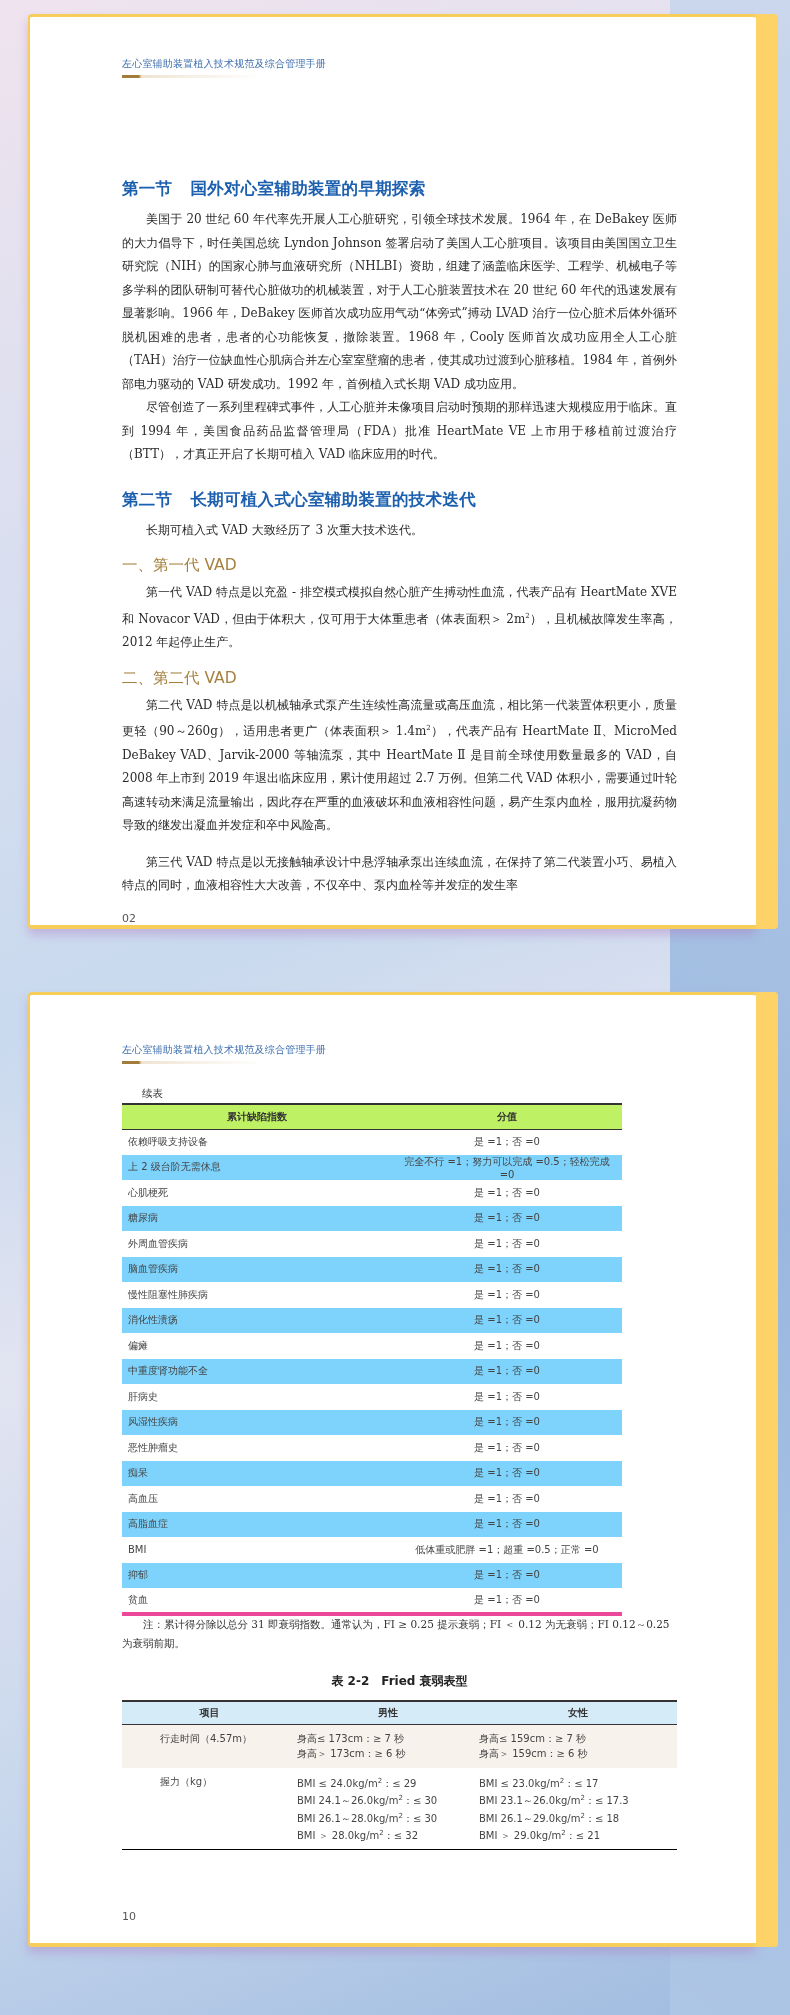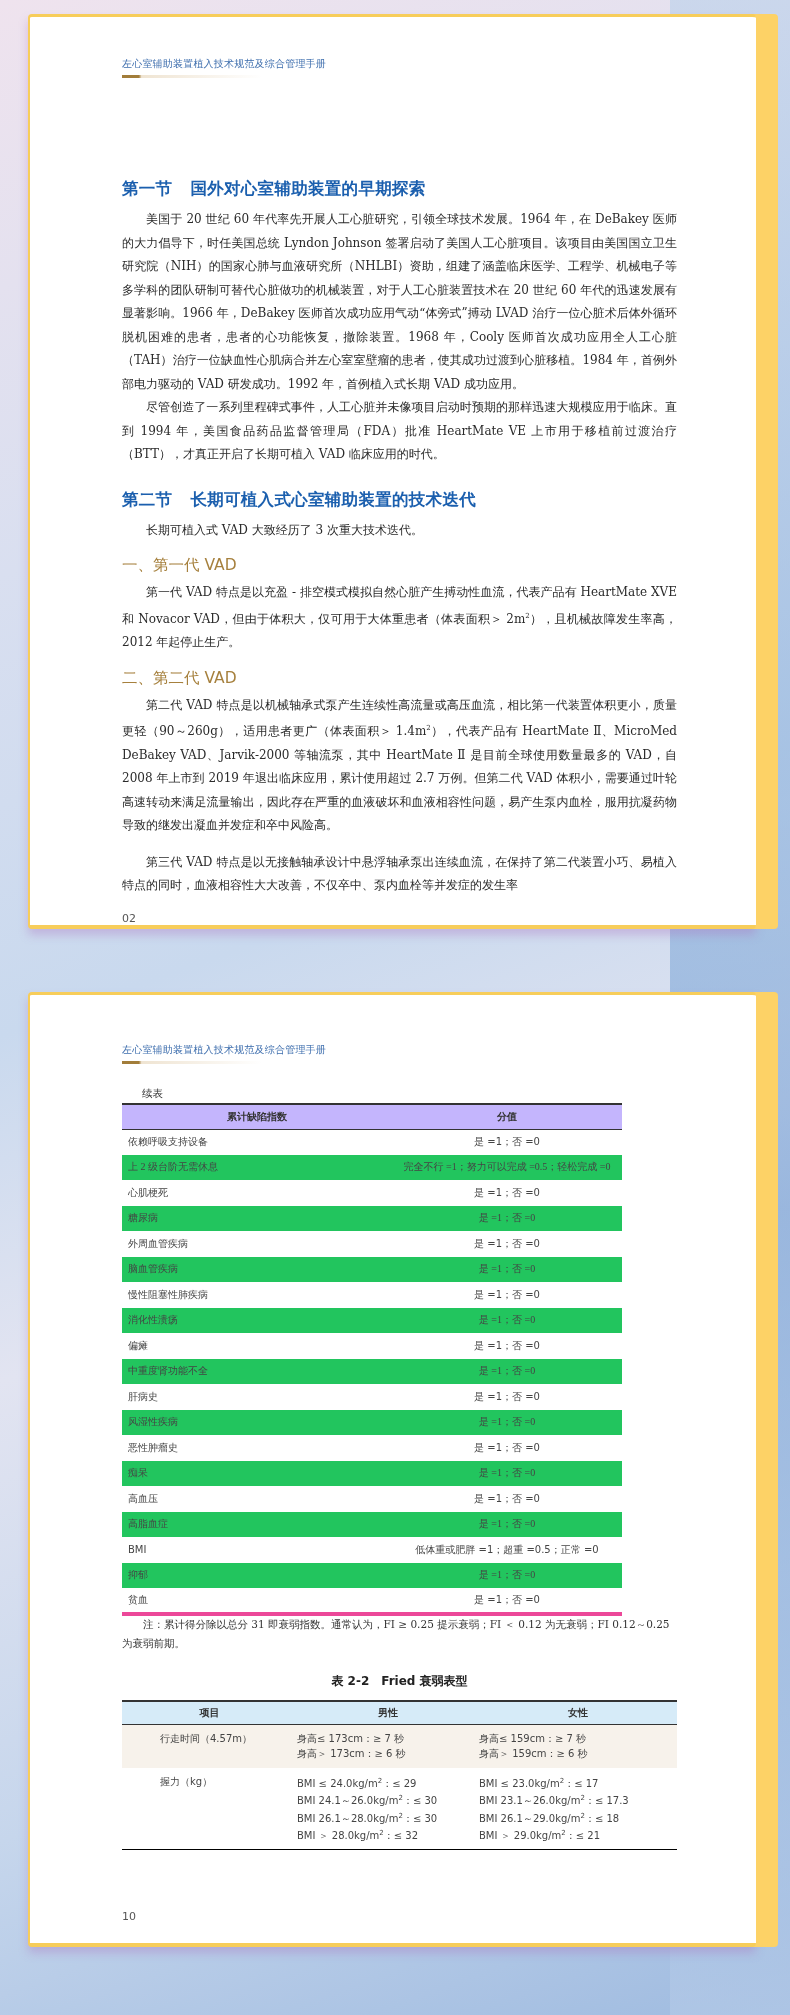--- a/index.html
+++ b/index.html
@@ -71,26 +71,26 @@
 
   
   .sans { font-family: "DejaVu Sans", "Liberation Sans", sans-serif; }
   .xu-label {
     position: absolute; left: 112px; top: 92px;
     font-size: 10.5px; color: #333;
   }
   table { border-collapse: collapse; font-family: "DejaVu Sans", "Liberation Sans", sans-serif; }
   .t1 { position: absolute; left: 92px; top: 108px; width: 500px; }
   .t1 th {
-    background: #c4b5fd; font-size: 10px; font-weight: bold; color: #333;
+    background: #bef264; font-size: 10px; font-weight: bold; color: #333;
     height: 25px; border-top: 2px solid #333; border-bottom: 1px solid #333;
   }
   .t1 td { font-size: 10px; color: #444; height: 25.5px; padding: 0 6px; }
   .t1 td.v { text-align: center; }
-  .t1 tr.alt td { background: #22c55e; font-family: Liberation Serif, serif; }
+  .t1 tr.alt td { background: #7dd3fc; }
   .t1 tbody tr:last-child td { border-bottom: 4px solid #ec4899; }
 
   .note {
     position: absolute; left: 92px; top: 620px; width: 555px;
     font-family: "DejaVu Serif", "Liberation Serif", serif;
     font-size: 10.5px; line-height: 19px; color: #333; text-indent: 2em;
   }
   .t2-title {
     position: absolute; left: 92px; top: 678px; width: 555px; text-align: center;
     font-family: "DejaVu Sans", "Liberation Sans", sans-serif;

